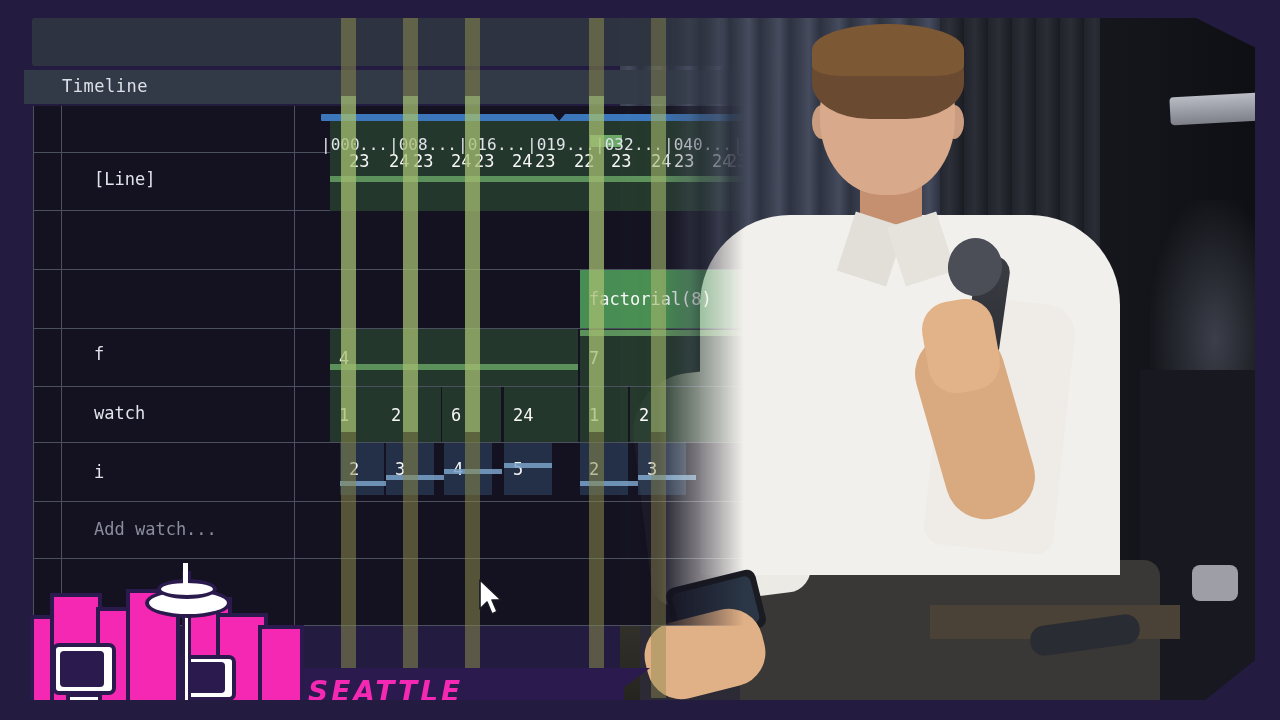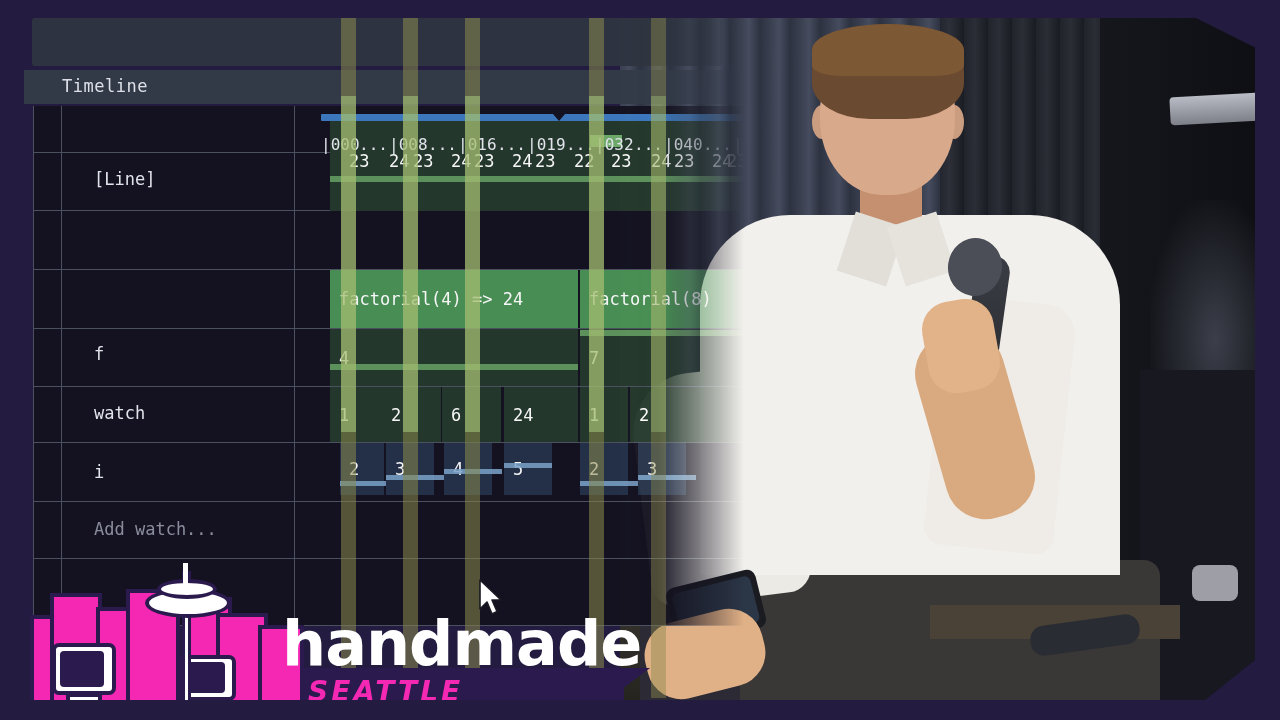--- a/index.html
+++ b/index.html
@@ -236,21 +236,20 @@
         <div class="blk" style="left:204px; top:40px; width:34px; height:30px;">23</div>
         <div class="blk" style="left:243px; top:40px; width:34px; height:30px;">22</div>
         <div class="blk" style="left:268px; top:29px; width:32px; height:12px; background:#6fae6a;padding:0;"></div>
         <div class="blk" style="left:280px; top:40px; width:34px; height:30px;">23</div>
         <div class="blk" style="left:320px; top:40px; width:30px; height:30px;">24</div>
         <div class="blk" style="left:343px; top:40px; width:34px; height:30px;">23</div>
         <div class="blk" style="left:381px; top:40px; width:30px; height:30px;">24</div>
         <div class="blk" style="left:396px; top:40px; width:34px; height:30px;">23</div>
 
 
-        <div class="blk" style="left:8px;  top:164px; width:248px; height:58px; background:#4a9254;">factorial(4) =&gt; 24</div>
         <div class="blk" style="left:258px; top:164px; width:166px; height:58px; background:#4a9254;">factorial(8)</div>
 
         <div class="blk" style="left:8px;  top:223px; width:248px; height:57px; background:#25392c;">4</div>
         <div class="spark-g" style="left:8px; top:258px; width:248px;"></div>
         <div class="blk" style="left:258px; top:223px; width:166px; height:57px; background:#25392c;">7</div>
         <div class="spark-g" style="left:258px; top:224px; width:166px;"></div>
 
         <div class="blk" style="left:8px;   top:281px; width:59px; height:55px; background:#25392c;">1</div>
         <div class="blk" style="left:60px;  top:281px; width:59px; height:55px; background:#25392c;">2</div>
         <div class="blk" style="left:120px; top:281px; width:59px; height:55px; background:#25392c;">6</div>
@@ -328,21 +327,20 @@
       <div class="crt" style="left:148px; top:92px; width:58px; height:46px;"></div>
       <div class="crt-scr" style="left:155px; top:99px; width:40px; height:31px;"></div>
       <div class="crt-base" style="left:160px; top:136px; width:32px; height:14px;"></div>
 
       <div class="needle-pole"></div>
       <div class="needle-disc"></div>
       <div class="needle-disc2"></div>
       <div class="needle-spire"></div>
     </div>
 
-    <div class="wordmark">handmade</div>
     <div class="subword">SEATTLE</div>
   </div>
 
   <svg class="cursor" viewBox="0 0 26 38">
     <path d="M2,2 L2,31 L9,24 L14,36 L19,33.5 L14,22 L23,22 Z" fill="#ffffff" stroke="#1a1a22" stroke-width="1.6" stroke-linejoin="round"></path>
   </svg>
 
   <div class="edge-l"></div>
   <div class="edge-t"></div>
   <div class="edge-b"></div>

